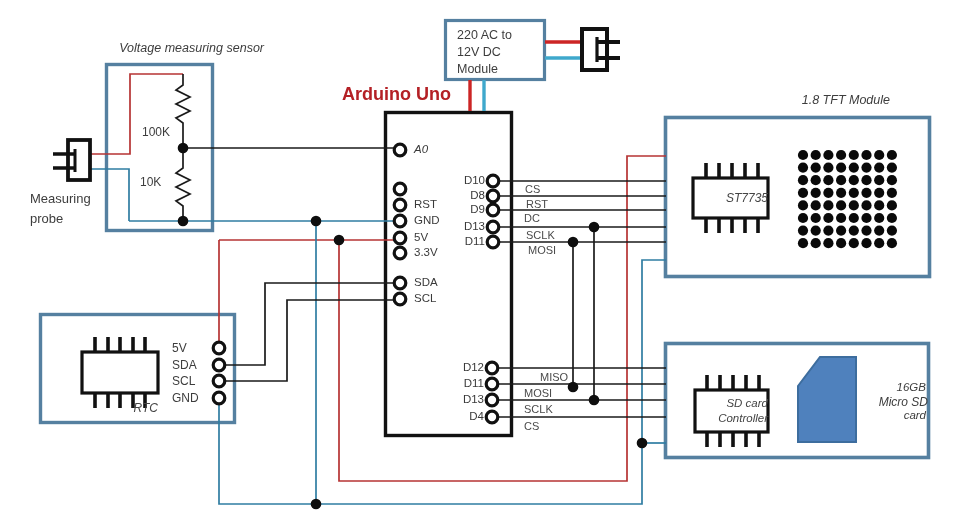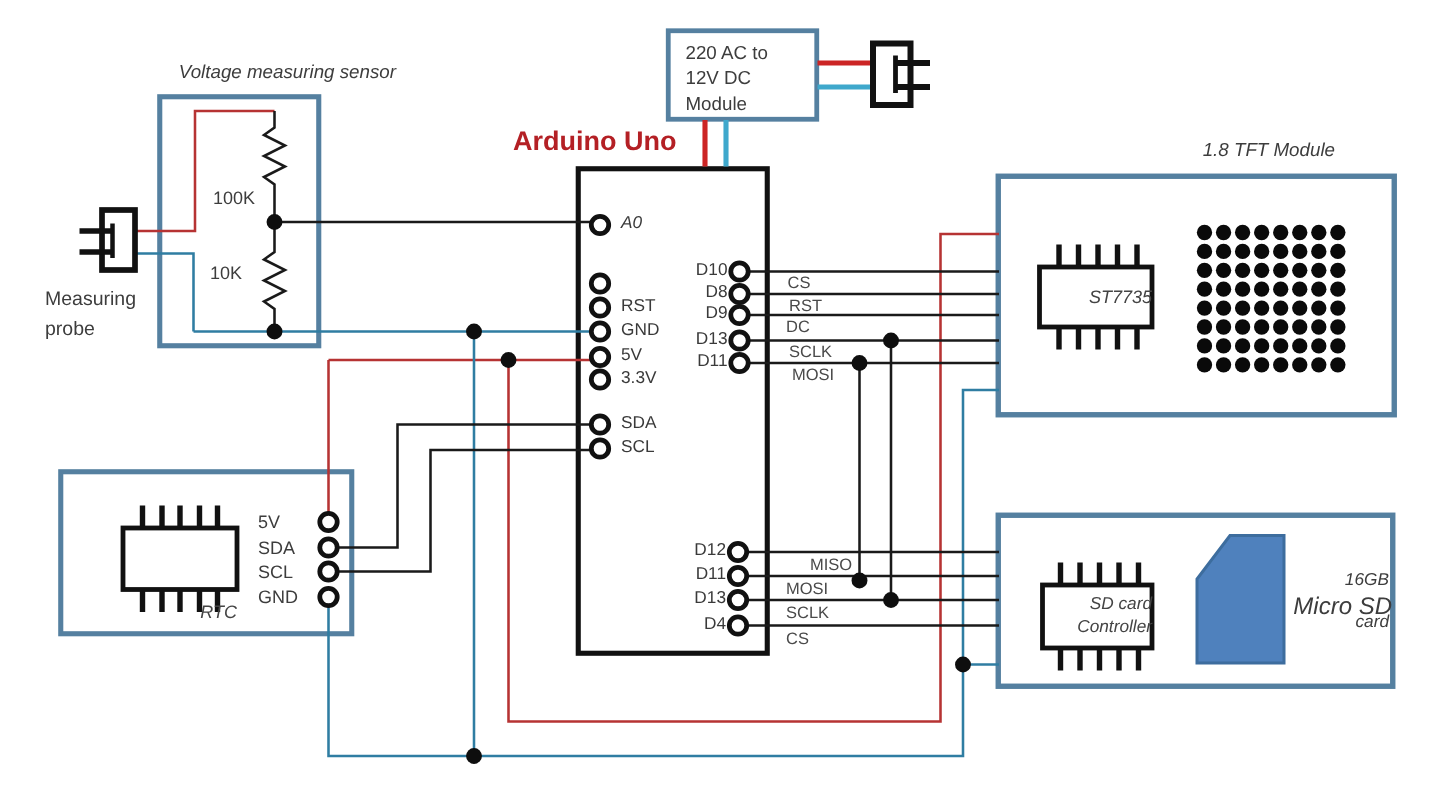--- a/index.html
+++ b/index.html
@@ -260,21 +260,21 @@
 <div class="lbl sig" style="left:524px;top:387px;">MOSI</div>
 <div class="lbl sig" style="left:524px;top:403px;">SCLK</div>
 <div class="lbl sig" style="left:524px;top:420px;">CS</div>
 
 <div class="lbl title center" style="left:710px;top:93px;width:180px;">1.8 TFT Module</div>
 <div class="lbl center" style="left:693px;top:191px;width:75px;color:#444;">ST7735</div>
 
 <div class="lbl center" style="left:695px;top:397px;width:73px;font-size:11.5px;color:#444;">SD card</div>
 <div class="lbl center" style="left:695px;top:412px;width:73px;font-size:11.5px;color:#444;">Controller</div>
 <div class="lbl center" style="left:862px;top:381px;width:64px;font-size:11.5px;">16GB</div>
-<div class="lbl center" style="left:860px;top:395px;width:68px;font-size:16px;">Micro SD</div>
+<div class="lbl center" style="left:860px;top:395px;width:68px;font-size:12px;">Micro SD</div>
 <div class="lbl center" style="left:862px;top:409px;width:64px;font-size:11.5px;">card</div>
 
 <div class="lbl center" style="left:82px;top:365px;width:76px;color:#444;margin-top:36px;">RTC</div>
 <div class="lbl" style="left:172px;top:341px;">5V</div>
 <div class="lbl" style="left:172px;top:358px;">SDA</div>
 <div class="lbl" style="left:172px;top:374px;">SCL</div>
 <div class="lbl" style="left:172px;top:391px;">GND</div>
 
 </div>
 

